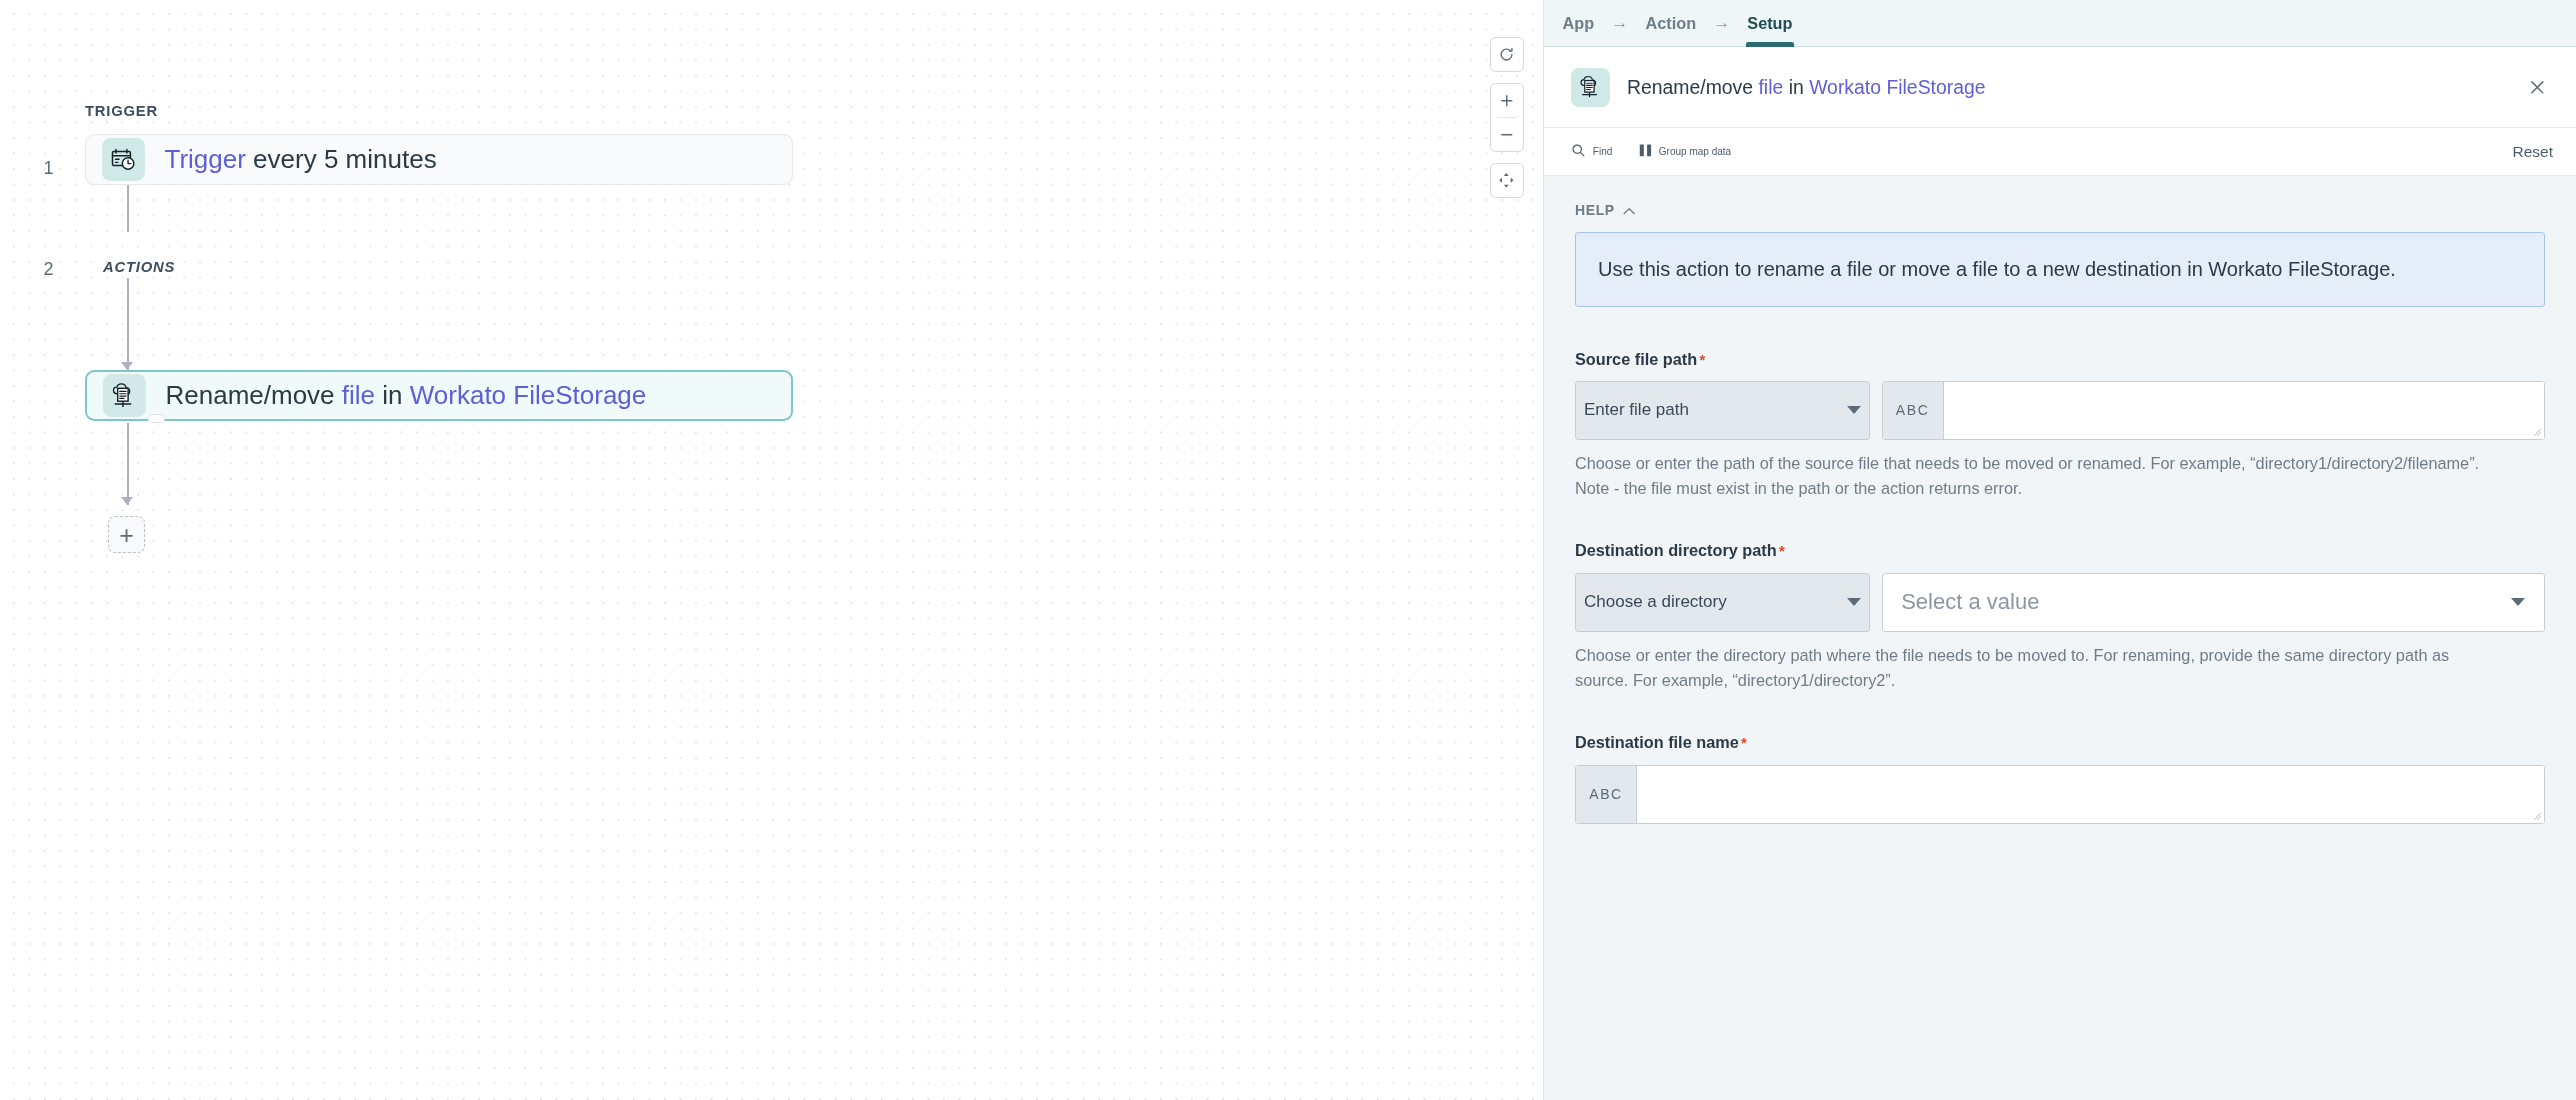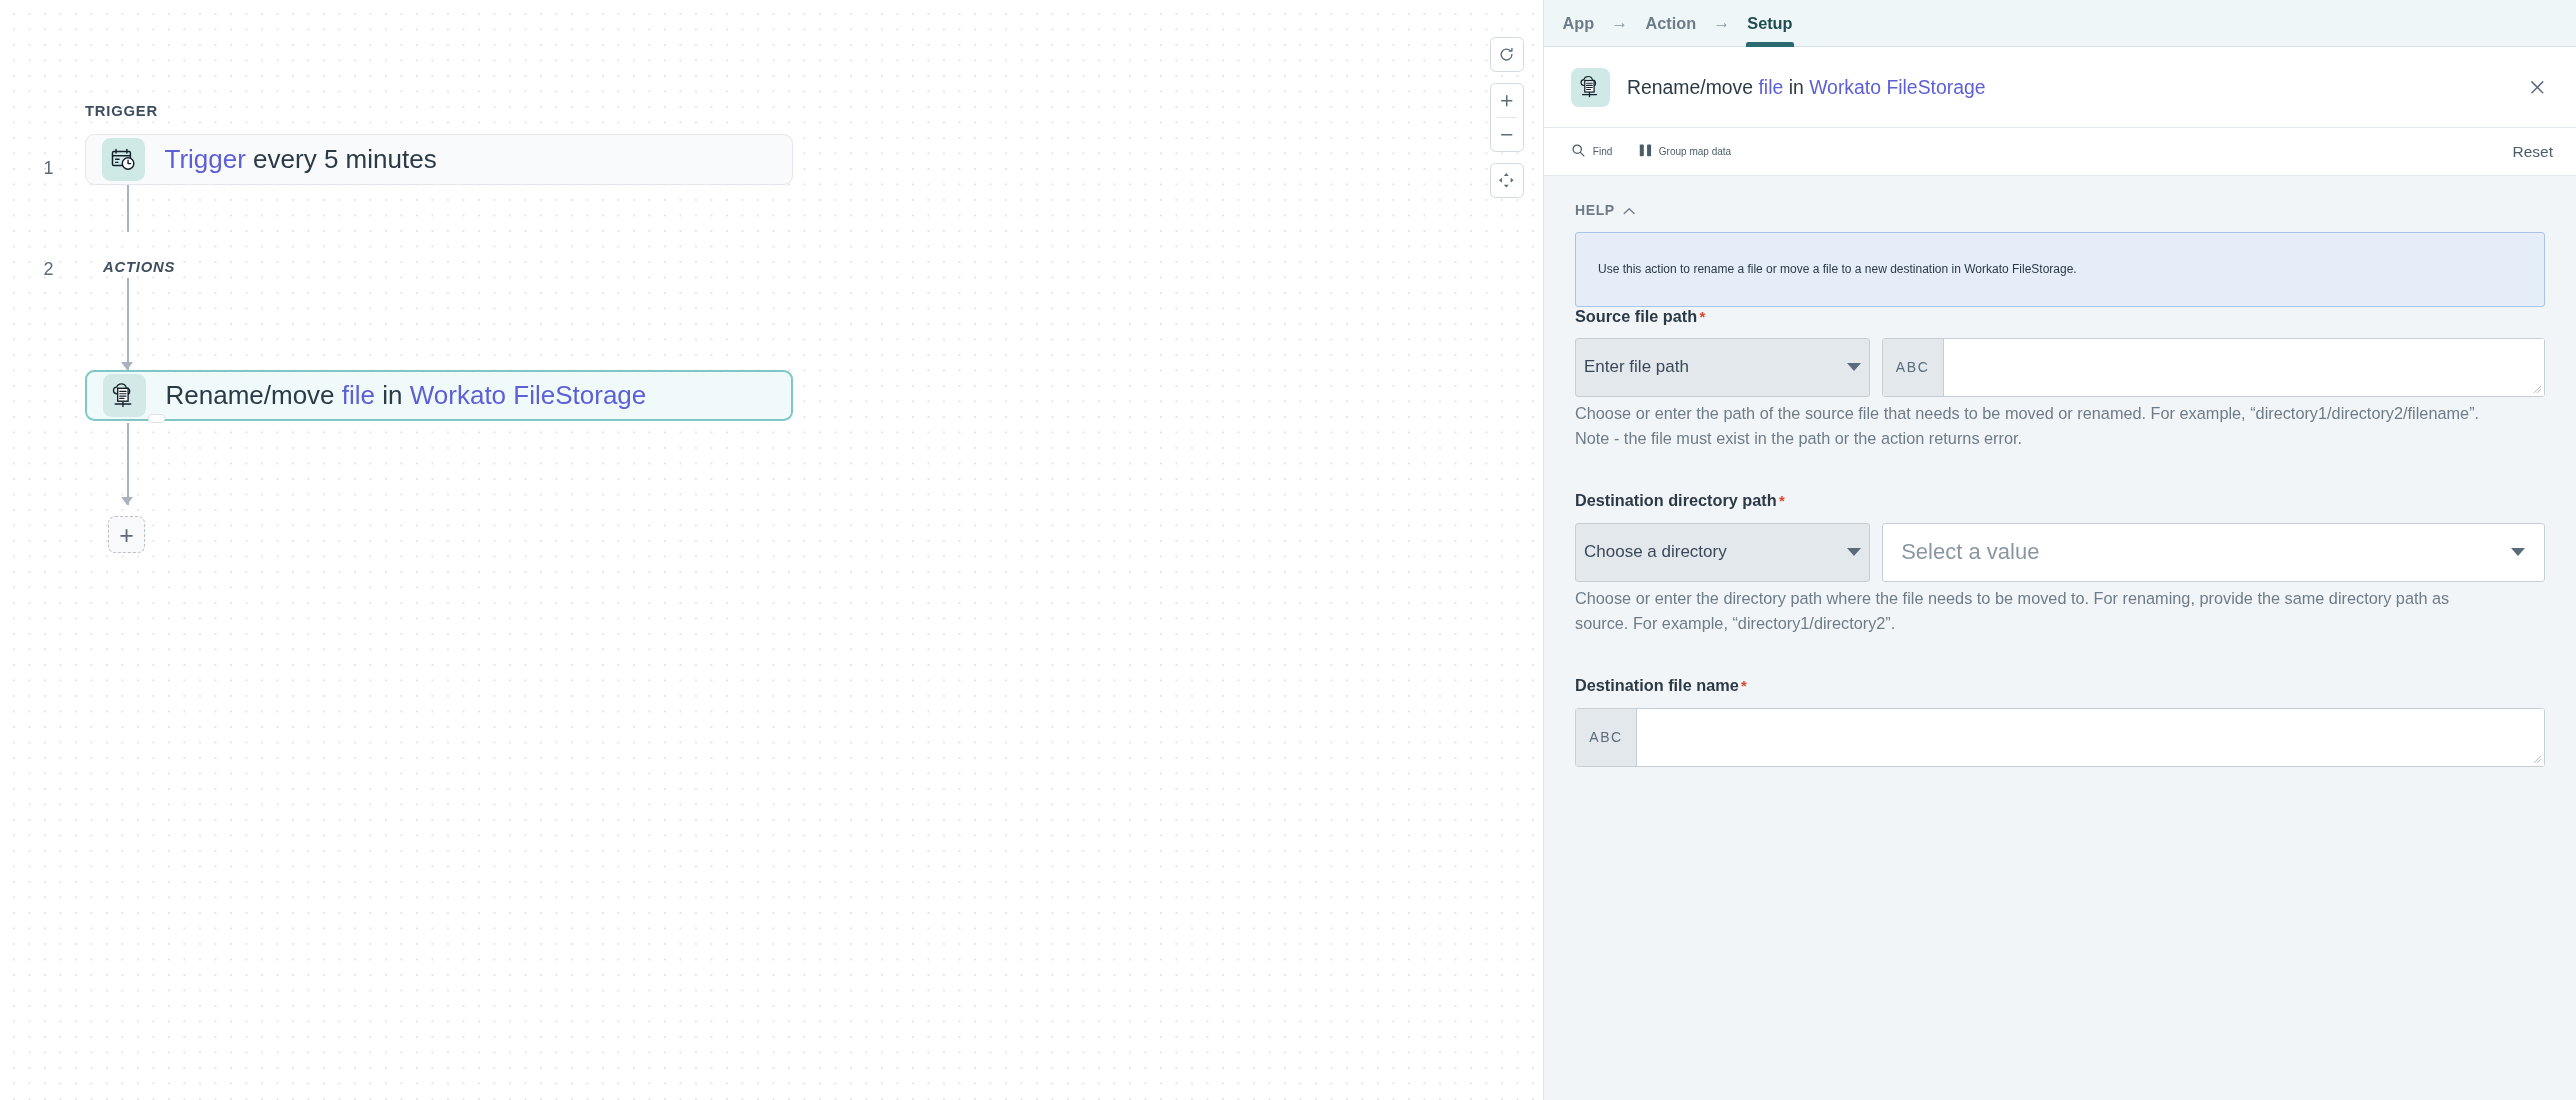--- a/index.html
+++ b/index.html
@@ -222,21 +222,22 @@
     color: #6d7c89;
     margin-bottom: 13.2px;
   }
   .help-box {
     border: 0.8px solid #a8c4e6;
     background: #e4edf8;
     border-radius: 3.1px;
     padding: 20px 22px;
     min-height: 75px;
     display: flex; align-items: center;
-    font-size: 12px; color: #2b3a47;
+    font-size: 20px; color: #2b3a47;
+    margin-bottom: 43px;
   }
 
   .field-label {
     font-size: 16.3px;
     font-weight: 700;
     color: #2b3a47;
     margin-bottom: 12.4px;
   }
   .req { color: #e0452a; font-size: 14.8px; margin-left: 2.3px; }
 
@@ -291,21 +292,21 @@
     display: flex; align-items: center;
     padding: 0 18.6px;
     font-size: 22px; color: #8a97a3;
   }
   .value-select .caret { margin-left: auto; }
 
   .field-hint {
     font-size: 16.3px;
     color: #6d7c89;
     line-height: 1.55;
-    margin-top: 4px;
+    margin-top: 11px;
     max-width: 924px;
   }
   .field-block { margin-bottom: 40px; }
 </style>
 </head>
 <body>
 
 <div class="app">
 
   <div class="canvas">

